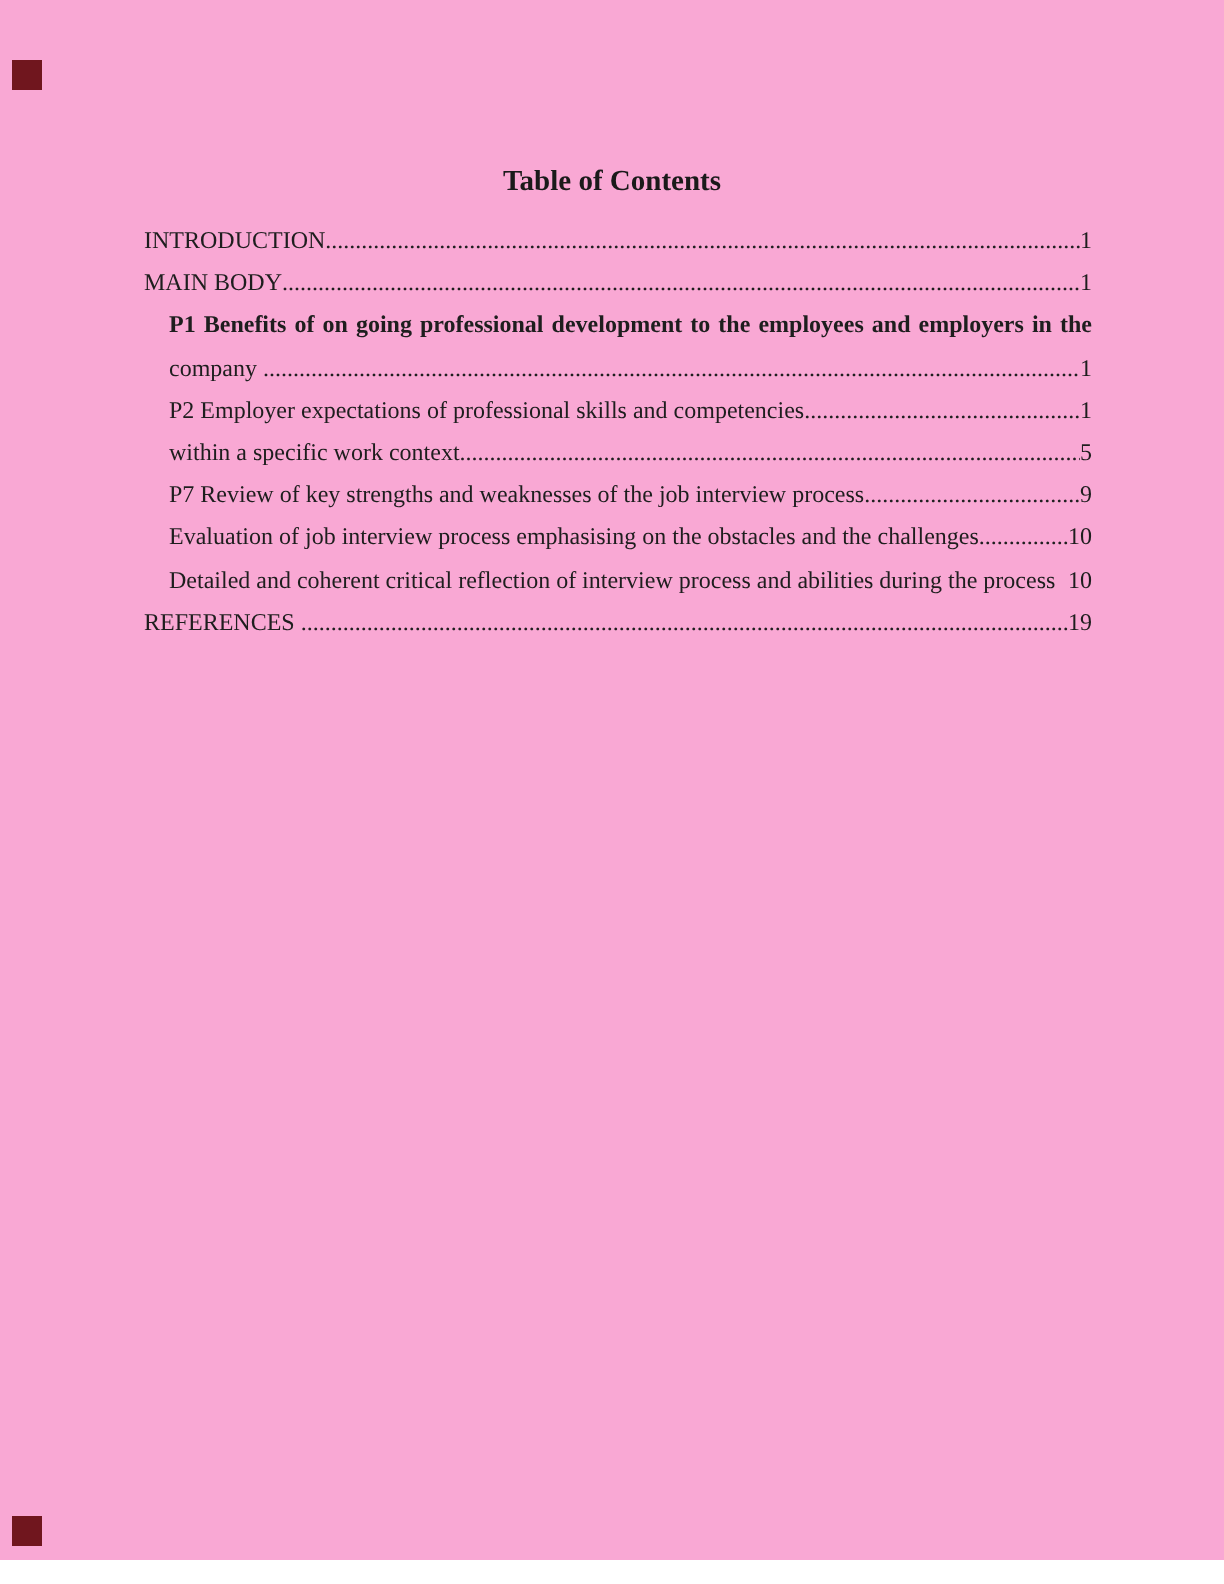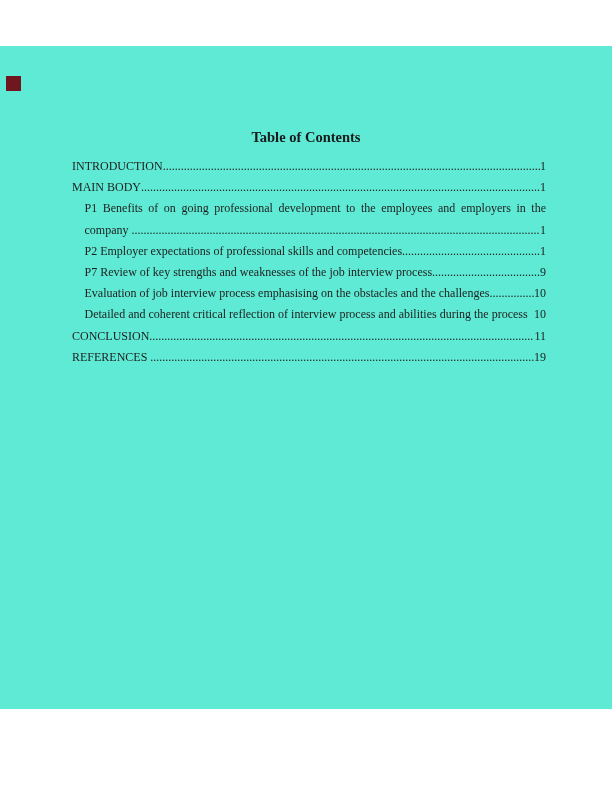--- a/index.html
+++ b/index.html
@@ -3,26 +3,25 @@
 <meta charset="utf-8">
 <style>
   html, body {
     margin: 0;
     padding: 0;
     background: #ffffff;
   }
   .page {
     position: relative;
     width: 612px;
-    height: 663px;
-    background: #5eead4;
+    height: 780px;
+    background: #f9a8d4;
     font-family: "Liberation Serif", "DejaVu Serif", serif;
     color: #1e1e1e;
     overflow: hidden;
-    margin-top: 46px;
   }
   .corner-mark {
     position: absolute;
     left: 6px;
     width: 15px;
     height: 15px;
   }
   .corner-mark.top { top: 30px; }
   .corner-mark.bottom { top: 758px; }
   .title {
@@ -68,20 +67,21 @@
   .num {
     flex: 0 0 auto;
     white-space: pre;
   }
   .row.justify {
     display: block;
     text-align: justify;
     text-align-last: justify;
     height: 21.2px;
     overflow: hidden;
+    font-weight: bold;
   }
   .row.justify .txt { white-space: normal; }
 </style>
 </head>
 <body>
 
 <div class="page">
   <div class="corner-mark top" style="background: rgb(112, 22, 30);"></div>
 
   <h1 class="title">Table of Contents</h1>
@@ -106,40 +106,40 @@
     <span class="txt">company </span>
     <span class="lead"></span>
     <span class="num">1</span>
   </div>
       <div class="row indent">
     <span class="txt">P2 Employer expectations of professional skills and competencies</span>
     <span class="lead"></span>
     <span class="num">1</span>
   </div>
       <div class="row indent">
+    <span class="txt">within a specific work context</span>
+    <span class="lead"></span>
+    <span class="num">5</span>
+  </div>
+      <div class="row indent">
     <span class="txt">P7 Review of key strengths and weaknesses of the job interview process</span>
     <span class="lead"></span>
     <span class="num">9</span>
   </div>
       <div class="row indent">
     <span class="txt">Evaluation of job interview process emphasising on the obstacles and the challenges</span>
     <span class="lead"></span>
     <span class="num">10</span>
   </div>
       <div class="row indent no-dots">
     <span class="txt">Detailed and coherent critical reflection of interview process and abilities during the process</span>
     <span class="lead"></span>
     <span class="num">10</span>
   </div>
       <div class="row">
-    <span class="txt">CONCLUSION</span>
-    <span class="lead"></span>
-    <span class="num">11</span>
-  </div>
-      <div class="row">
     <span class="txt">REFERENCES </span>
     <span class="lead"></span>
     <span class="num">19</span>
   </div>
     </div>
 
   <div class="corner-mark bottom" style="background: rgb(112, 22, 30);"></div>
 </div>
 
 </body></html>

